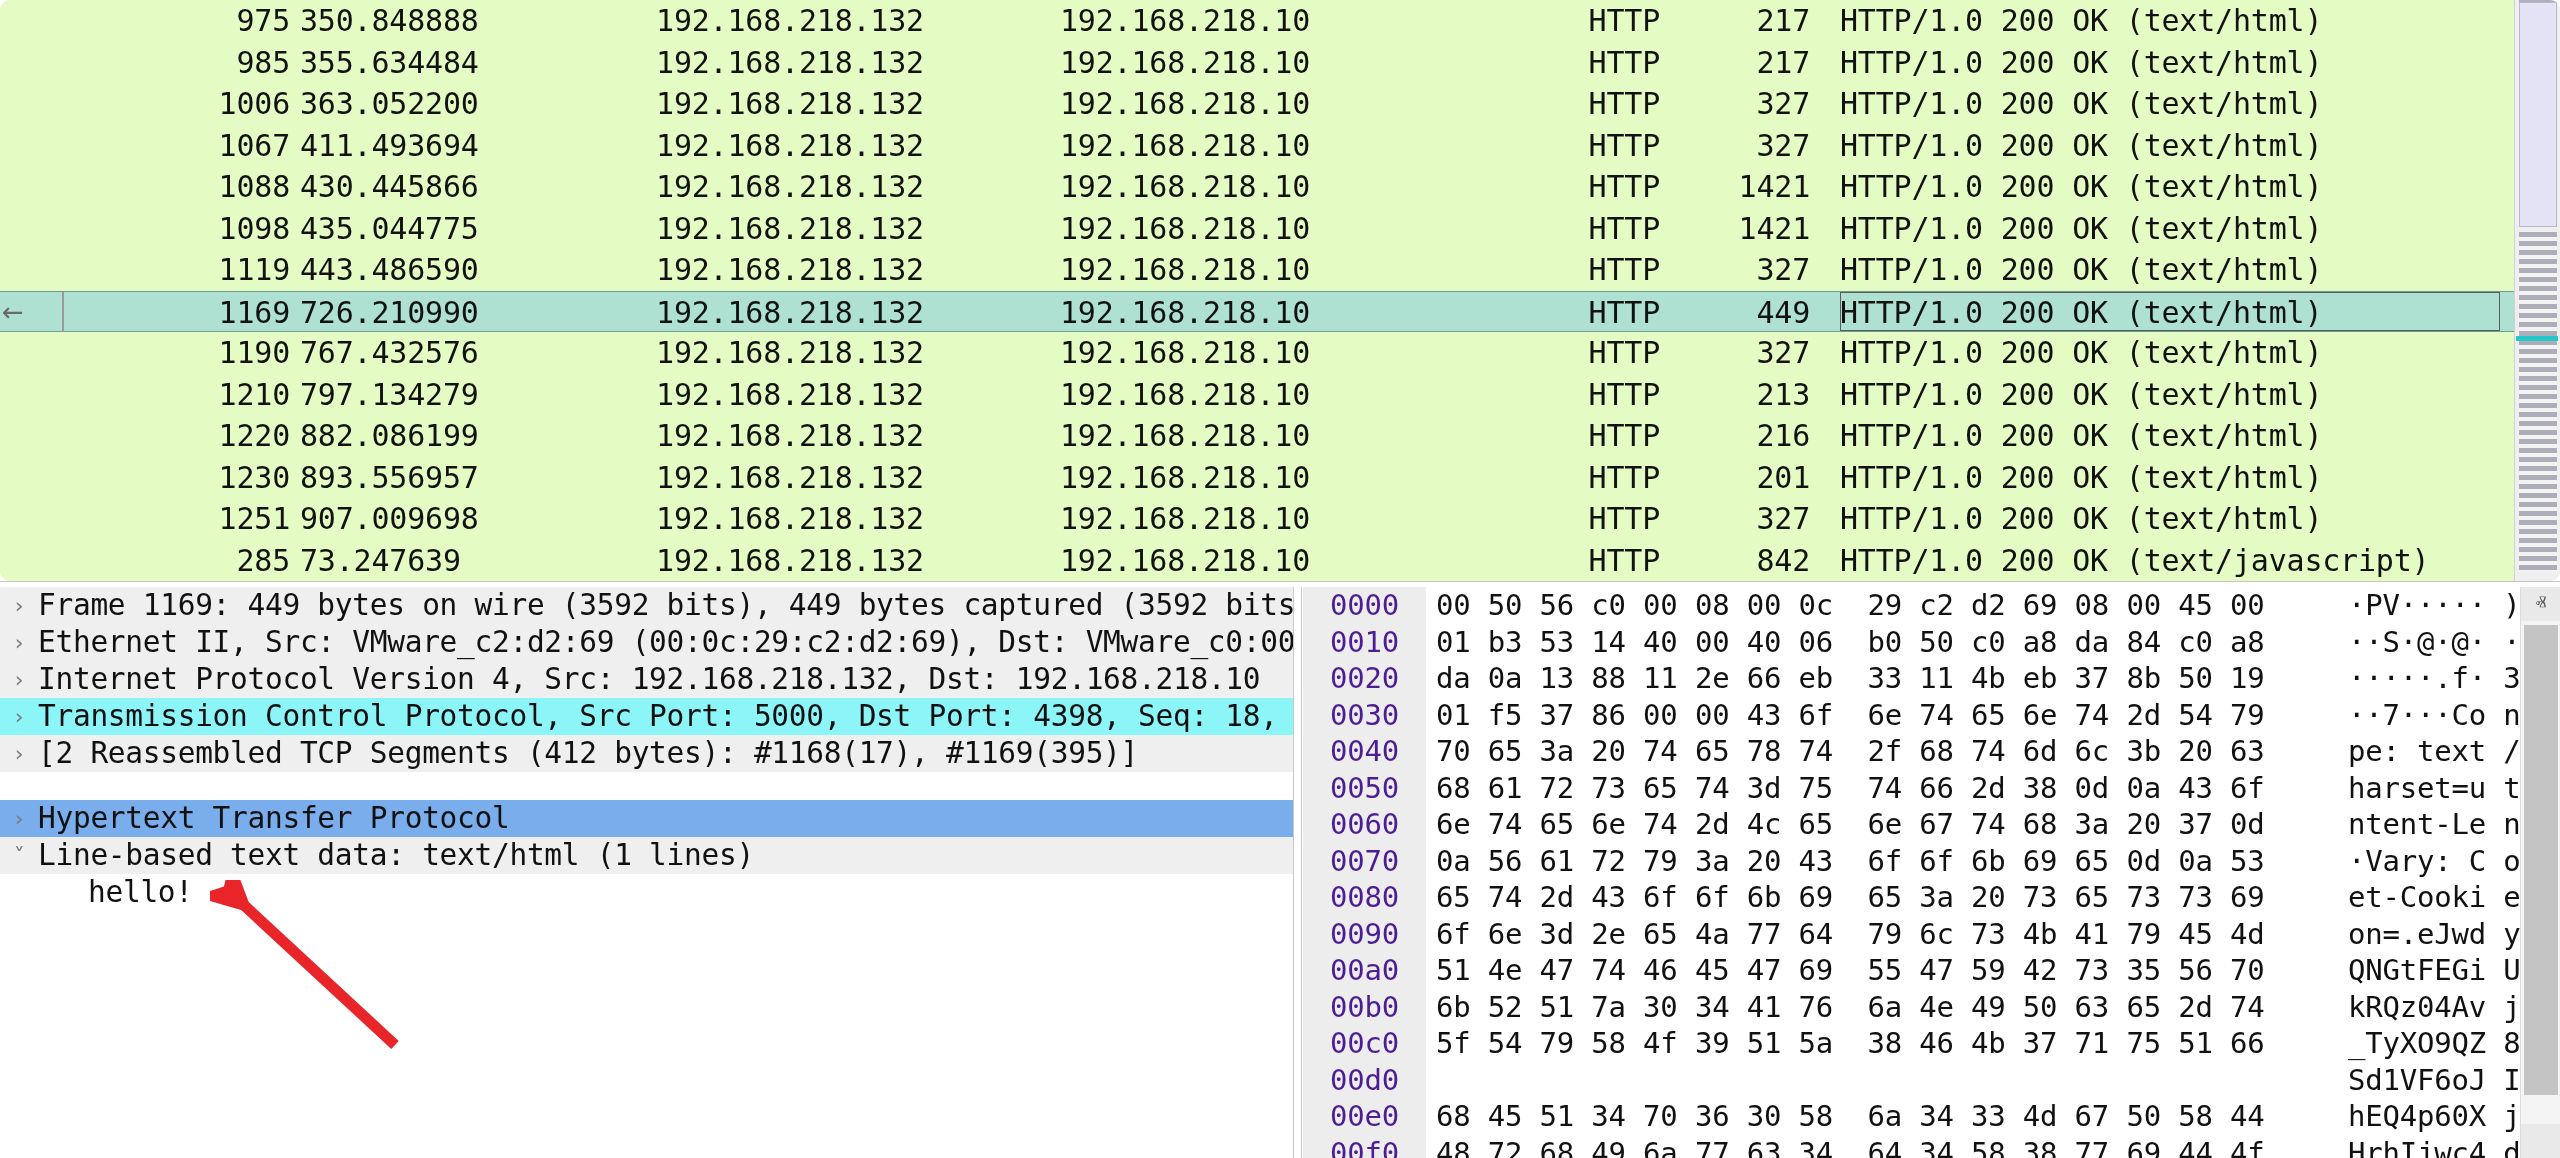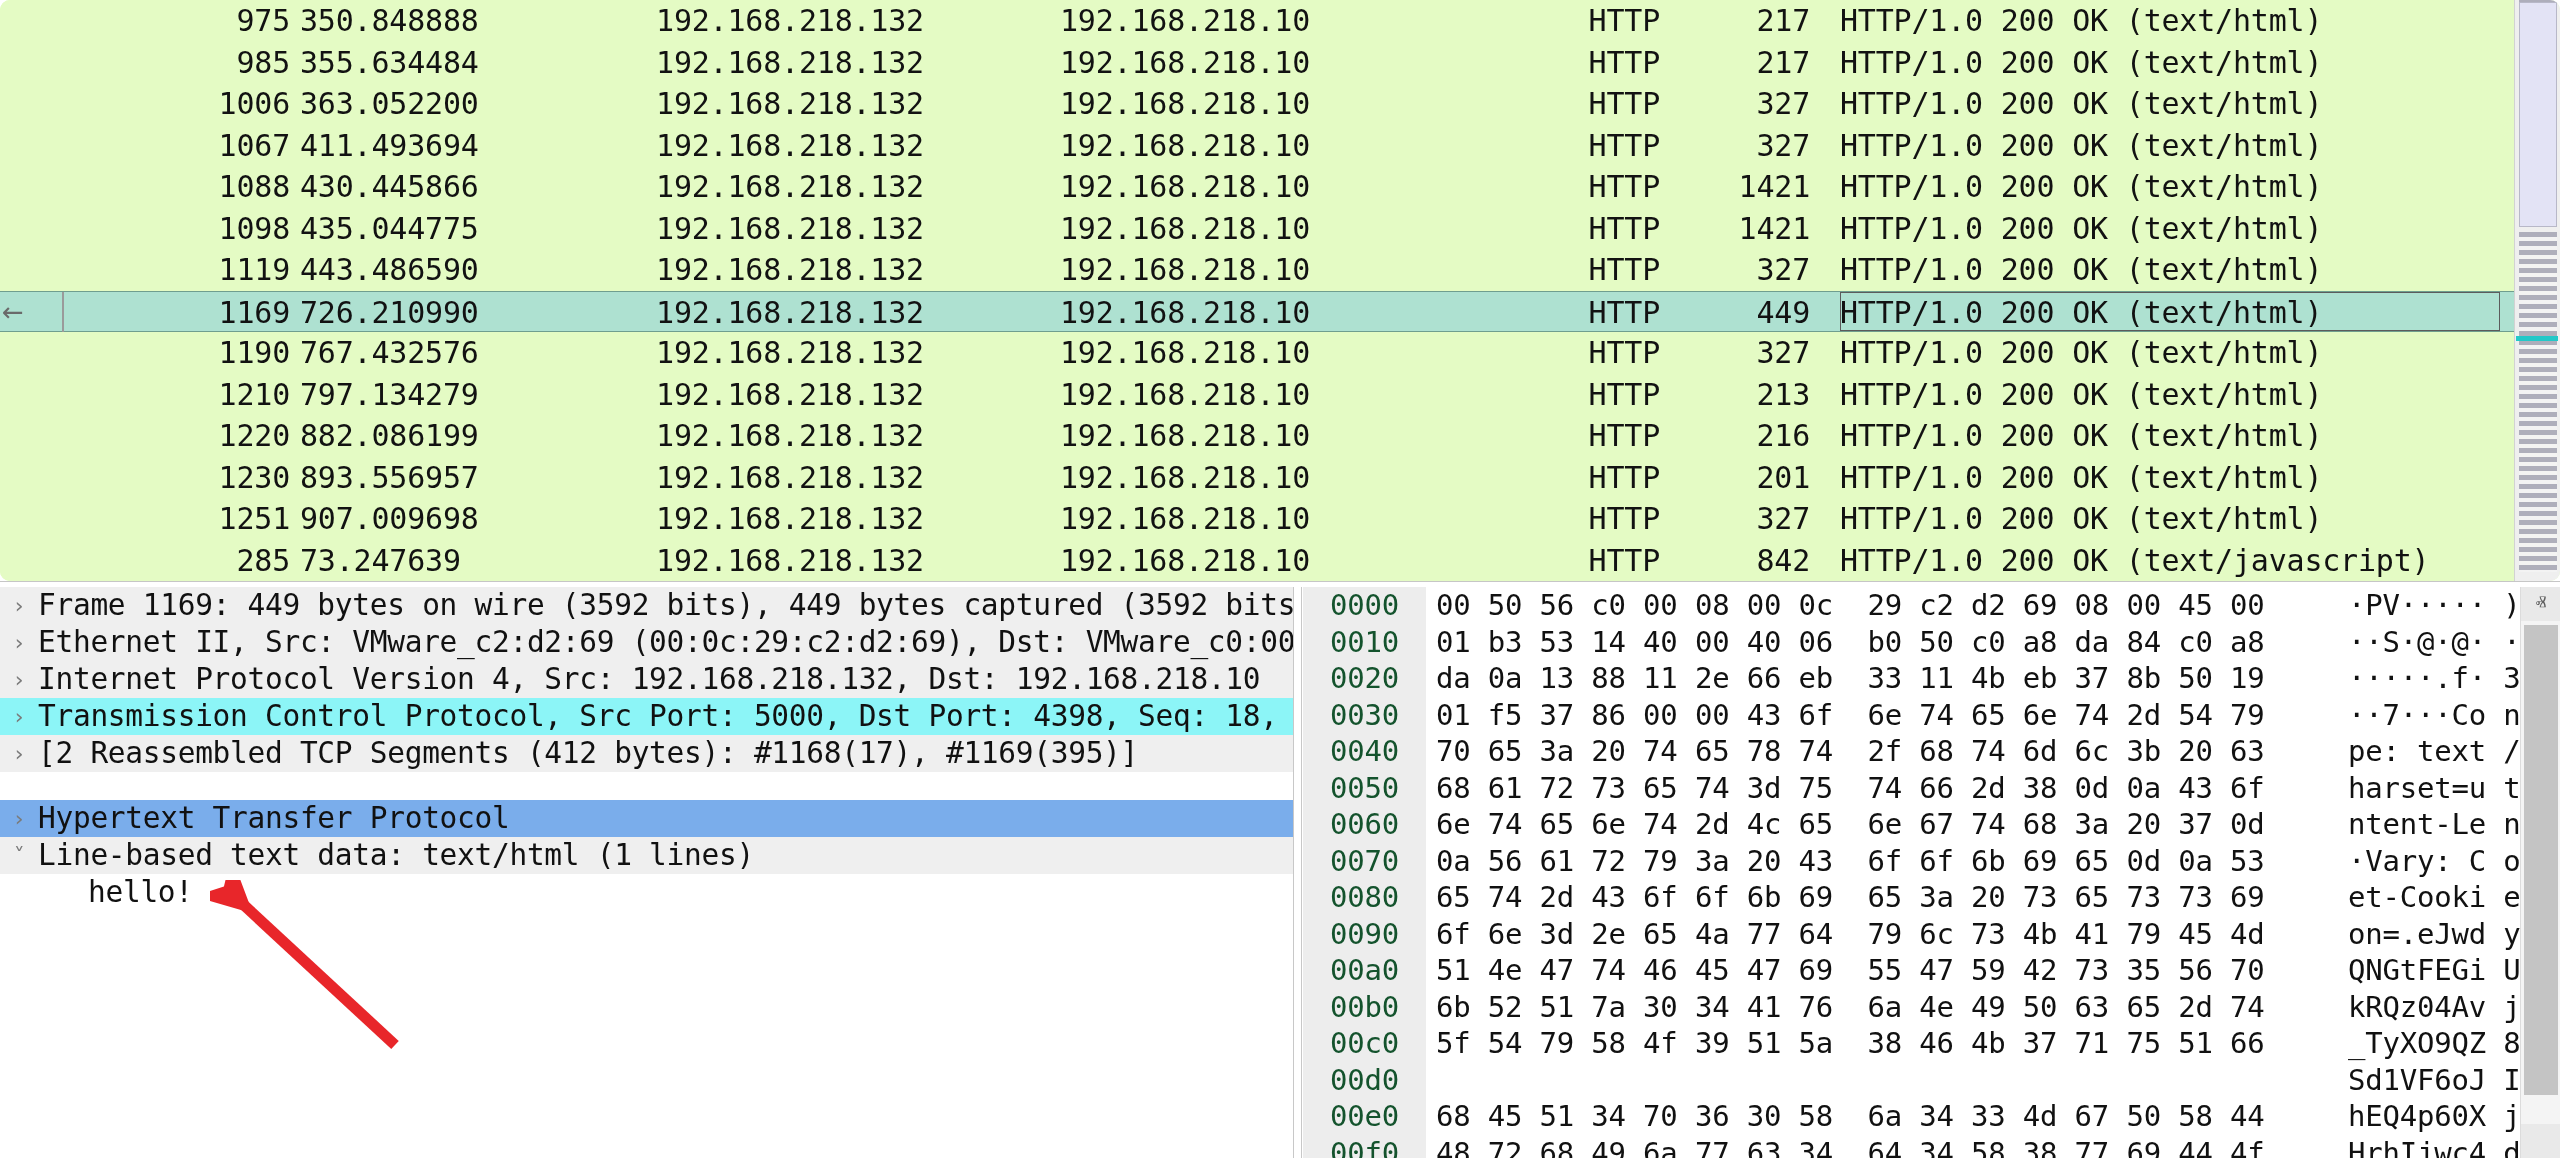--- a/index.html
+++ b/index.html
@@ -164,21 +164,21 @@
     height: 36.5px; line-height: 36.5px;
     font-size: 29px;
     white-space: pre;
     color: #111111;
     letter-spacing: -0.2px;
   }
   .hx-off {
     position: absolute; left: 0; top: 0;
     width: 123px; height: 36.5px;
     background: #ededed;
-    color: #14532d;
+    color: #4c1d95;
     text-align: center;
   }
   .hx-bytes { position: absolute; left: 133px; top: 0; }
   .hx-ascii { position: absolute; left: 1045px; top: 0; font-family: "DejaVu Sans Mono", monospace; }
   #hex-offcol {
     position: absolute; left: 0; top: 0;
     width: 123px; height: 571px; background: #ededed;
   }
   #hex-scroll {
     position: absolute; right: 0; top: 0;

